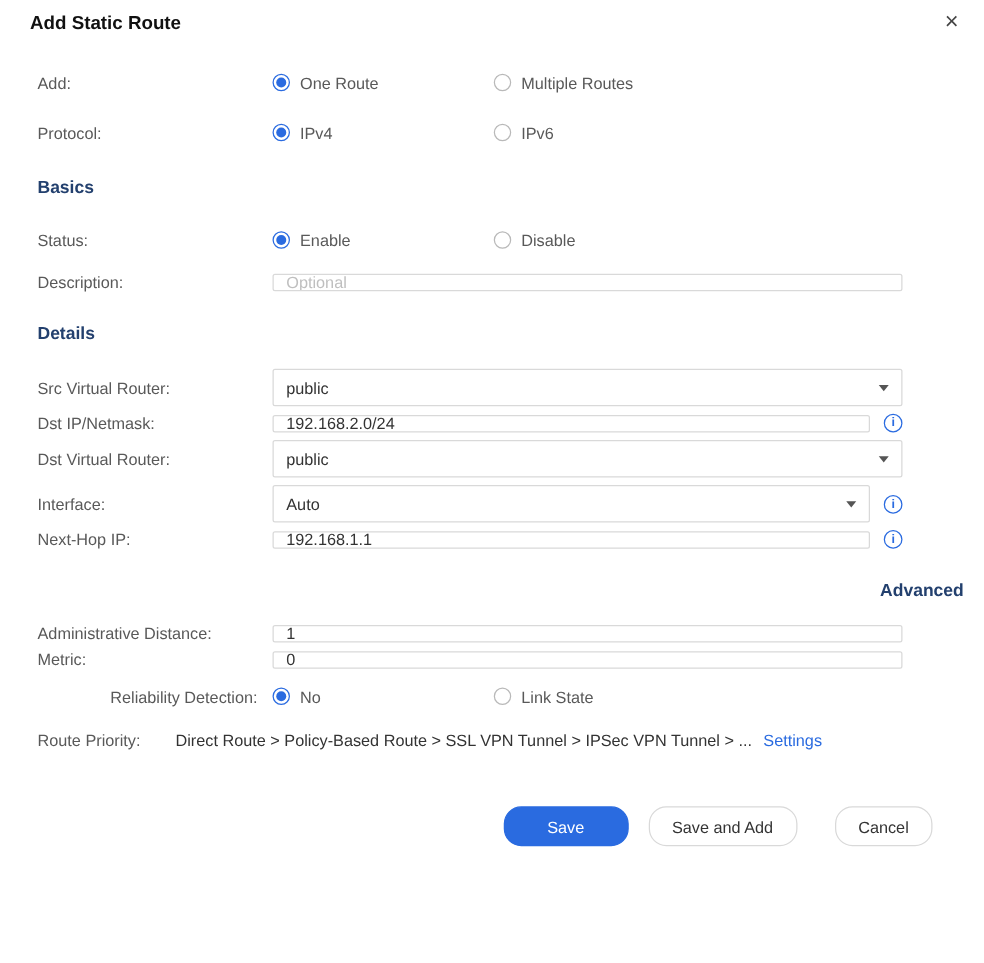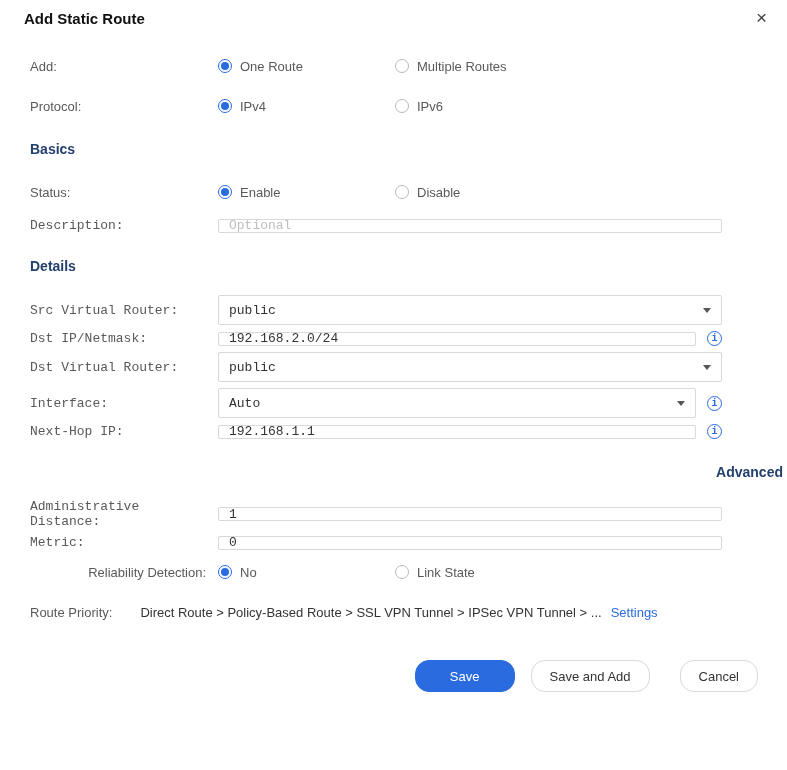--- a/index.html
+++ b/index.html
@@ -31,21 +31,21 @@
     line-height: 20px;
   }
   .close-btn {
     font-size: 19px;
     line-height: 18px;
     color: #444;
     cursor: pointer;
     padding: 0 2px;
     user-select: none;
   }
-  .form { padding: 26px 4px 0 30px; }
+  .form { padding: 26px 16px 0 30px; }
 
   .row { display: flex; align-items: center; }
   .row .label {
     width: 188px;
     flex: none;
     color: #595959;
     padding-right: 12px;
   }
   .radio-row { height: 20px; margin-bottom: 20px; }
   .radio-row.last-of-group { margin-bottom: 10px; }
@@ -75,21 +75,21 @@
   h2.section {
     font-size: 14px;
     font-weight: bold;
     color: #23406e;
     margin: 24px 0 20px 0;
     line-height: 18px;
   }
   h2.section.basics { margin-top: 24px; margin-bottom: 24px; }
   h2.section.advanced { margin-bottom: 18px; text-align: right; }
 
-  .input-row { margin-bottom: 6px; font-family: Liberation Mono, monospace; }
+  .input-row { margin-bottom: 6px; }
   .input-row.desc { margin-bottom: 0; }
   .control { width: 504px; flex: none; display: flex; align-items: center; }
   input.text {
     width: 504px;
     height: 14px;
     border: 1px solid #d9d9d9;
     border-radius: 2px;
     padding: 0 10px;
     font-family: inherit;
     font-size: 13px;
@@ -132,21 +132,21 @@
     flex: none;
     cursor: pointer;
     font-weight: bold;
   }
   .status-row { margin-bottom: 16px; }
   .nexthop { margin-bottom: 0; }
   .admin-row { margin-bottom: 6px; }
   .metric-row { margin-bottom: 12px; }
   .reliability-row { margin-bottom: 18px; text-align: right; }
 
-  .priority-row { display: flex; align-items: flex-end; height: 20px; }
+  .priority-row { display: flex; align-items: flex-start; height: 20px; }
   .priority-row .plabel { color: #595959; margin-right: 28px; }
   .priority-text { color: #333; }
   .settings-link { color: #2a6be0; margin-left: 9px; cursor: pointer; text-decoration: none; }
 
   .btn-bar {
     display: flex;
     justify-content: flex-end;
     align-items: center;
     margin-top: 40px;
     padding-right: 25px;

